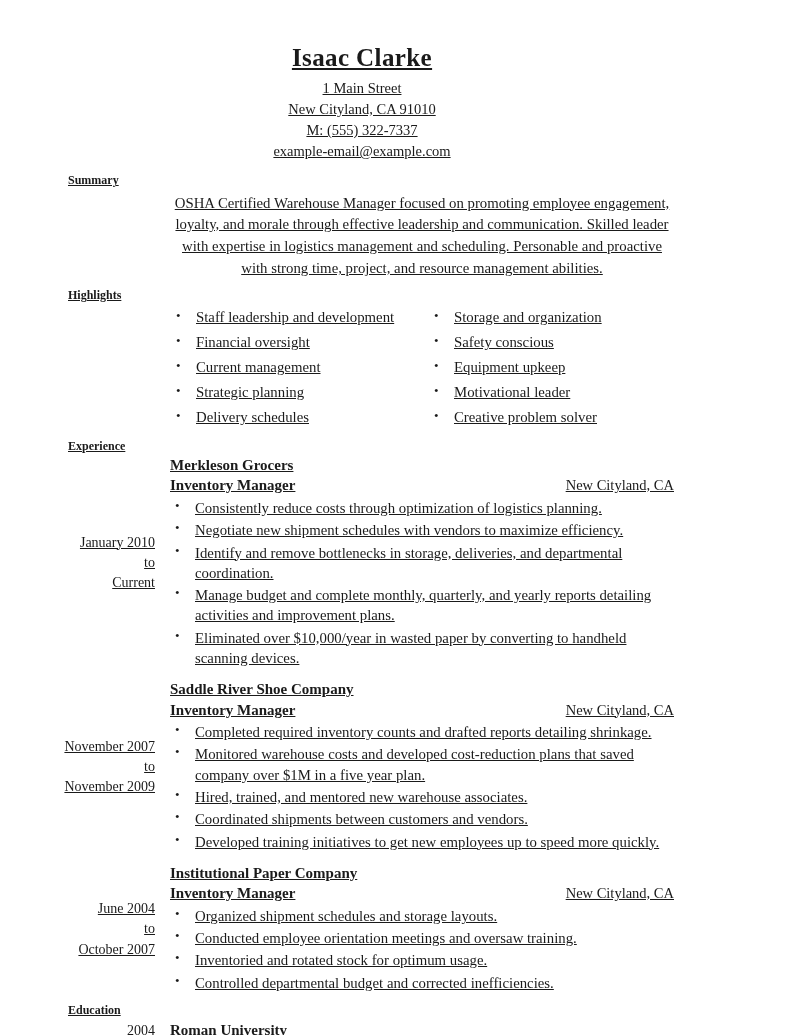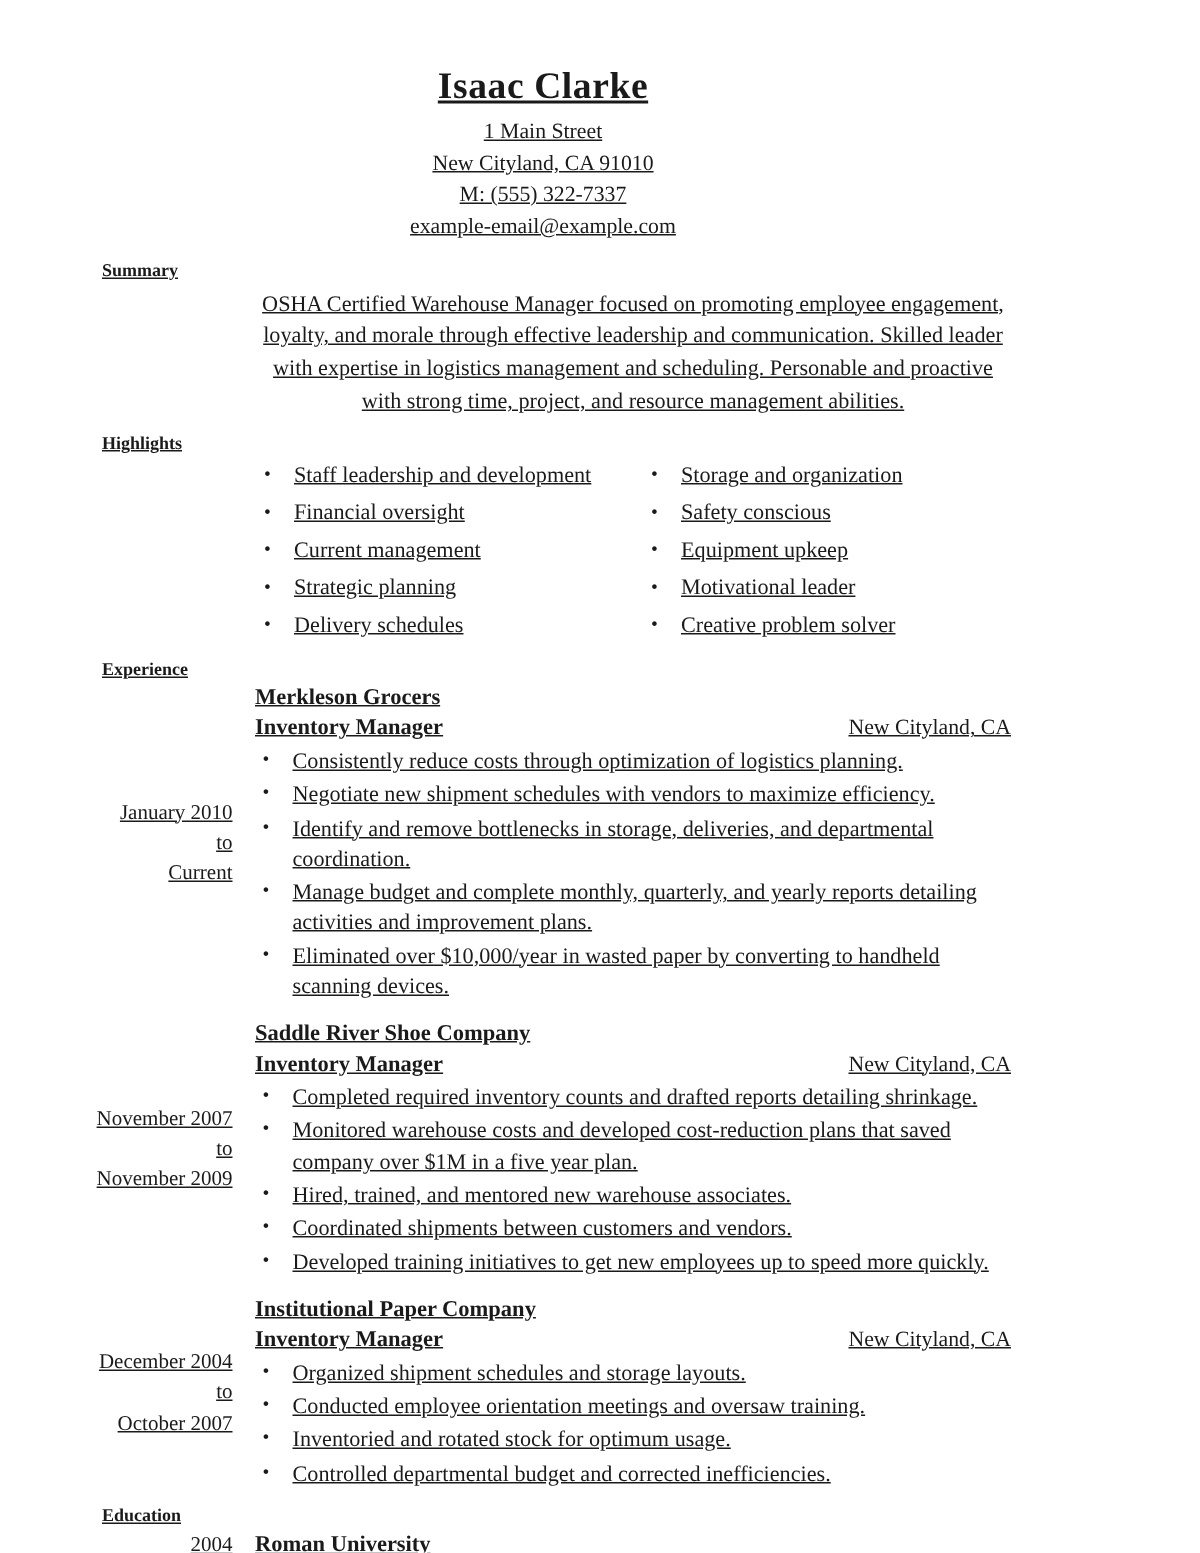--- a/index.html
+++ b/index.html
@@ -257,21 +257,21 @@
               <li>Completed required inventory counts and drafted reports detailing shrinkage.</li>
               <li>Monitored warehouse costs and developed cost-reduction plans that saved company over $1M in a five year plan.</li>
               <li>Hired, trained, and mentored new warehouse associates.</li>
               <li>Coordinated shipments between customers and vendors.</li>
               <li>Developed training initiatives to get new employees up to speed more quickly.</li>
             </ul>
           </div>
         </div>
         <div class="row exp-entry">
           <div class="date-rail">
-            <div>December 2004</div>
+            <div>June 2004</div>
             <div>to</div>
             <div>October 2007</div>
           </div>
           <div class="content-col">
             <div class="org-name">Institutional Paper Company</div>
             <div class="title-line">
               <span class="job-title">Inventory Manager</span>
               <span class="job-location">New Cityland, CA</span>
             </div>
             <ul class="exp-bullets">

